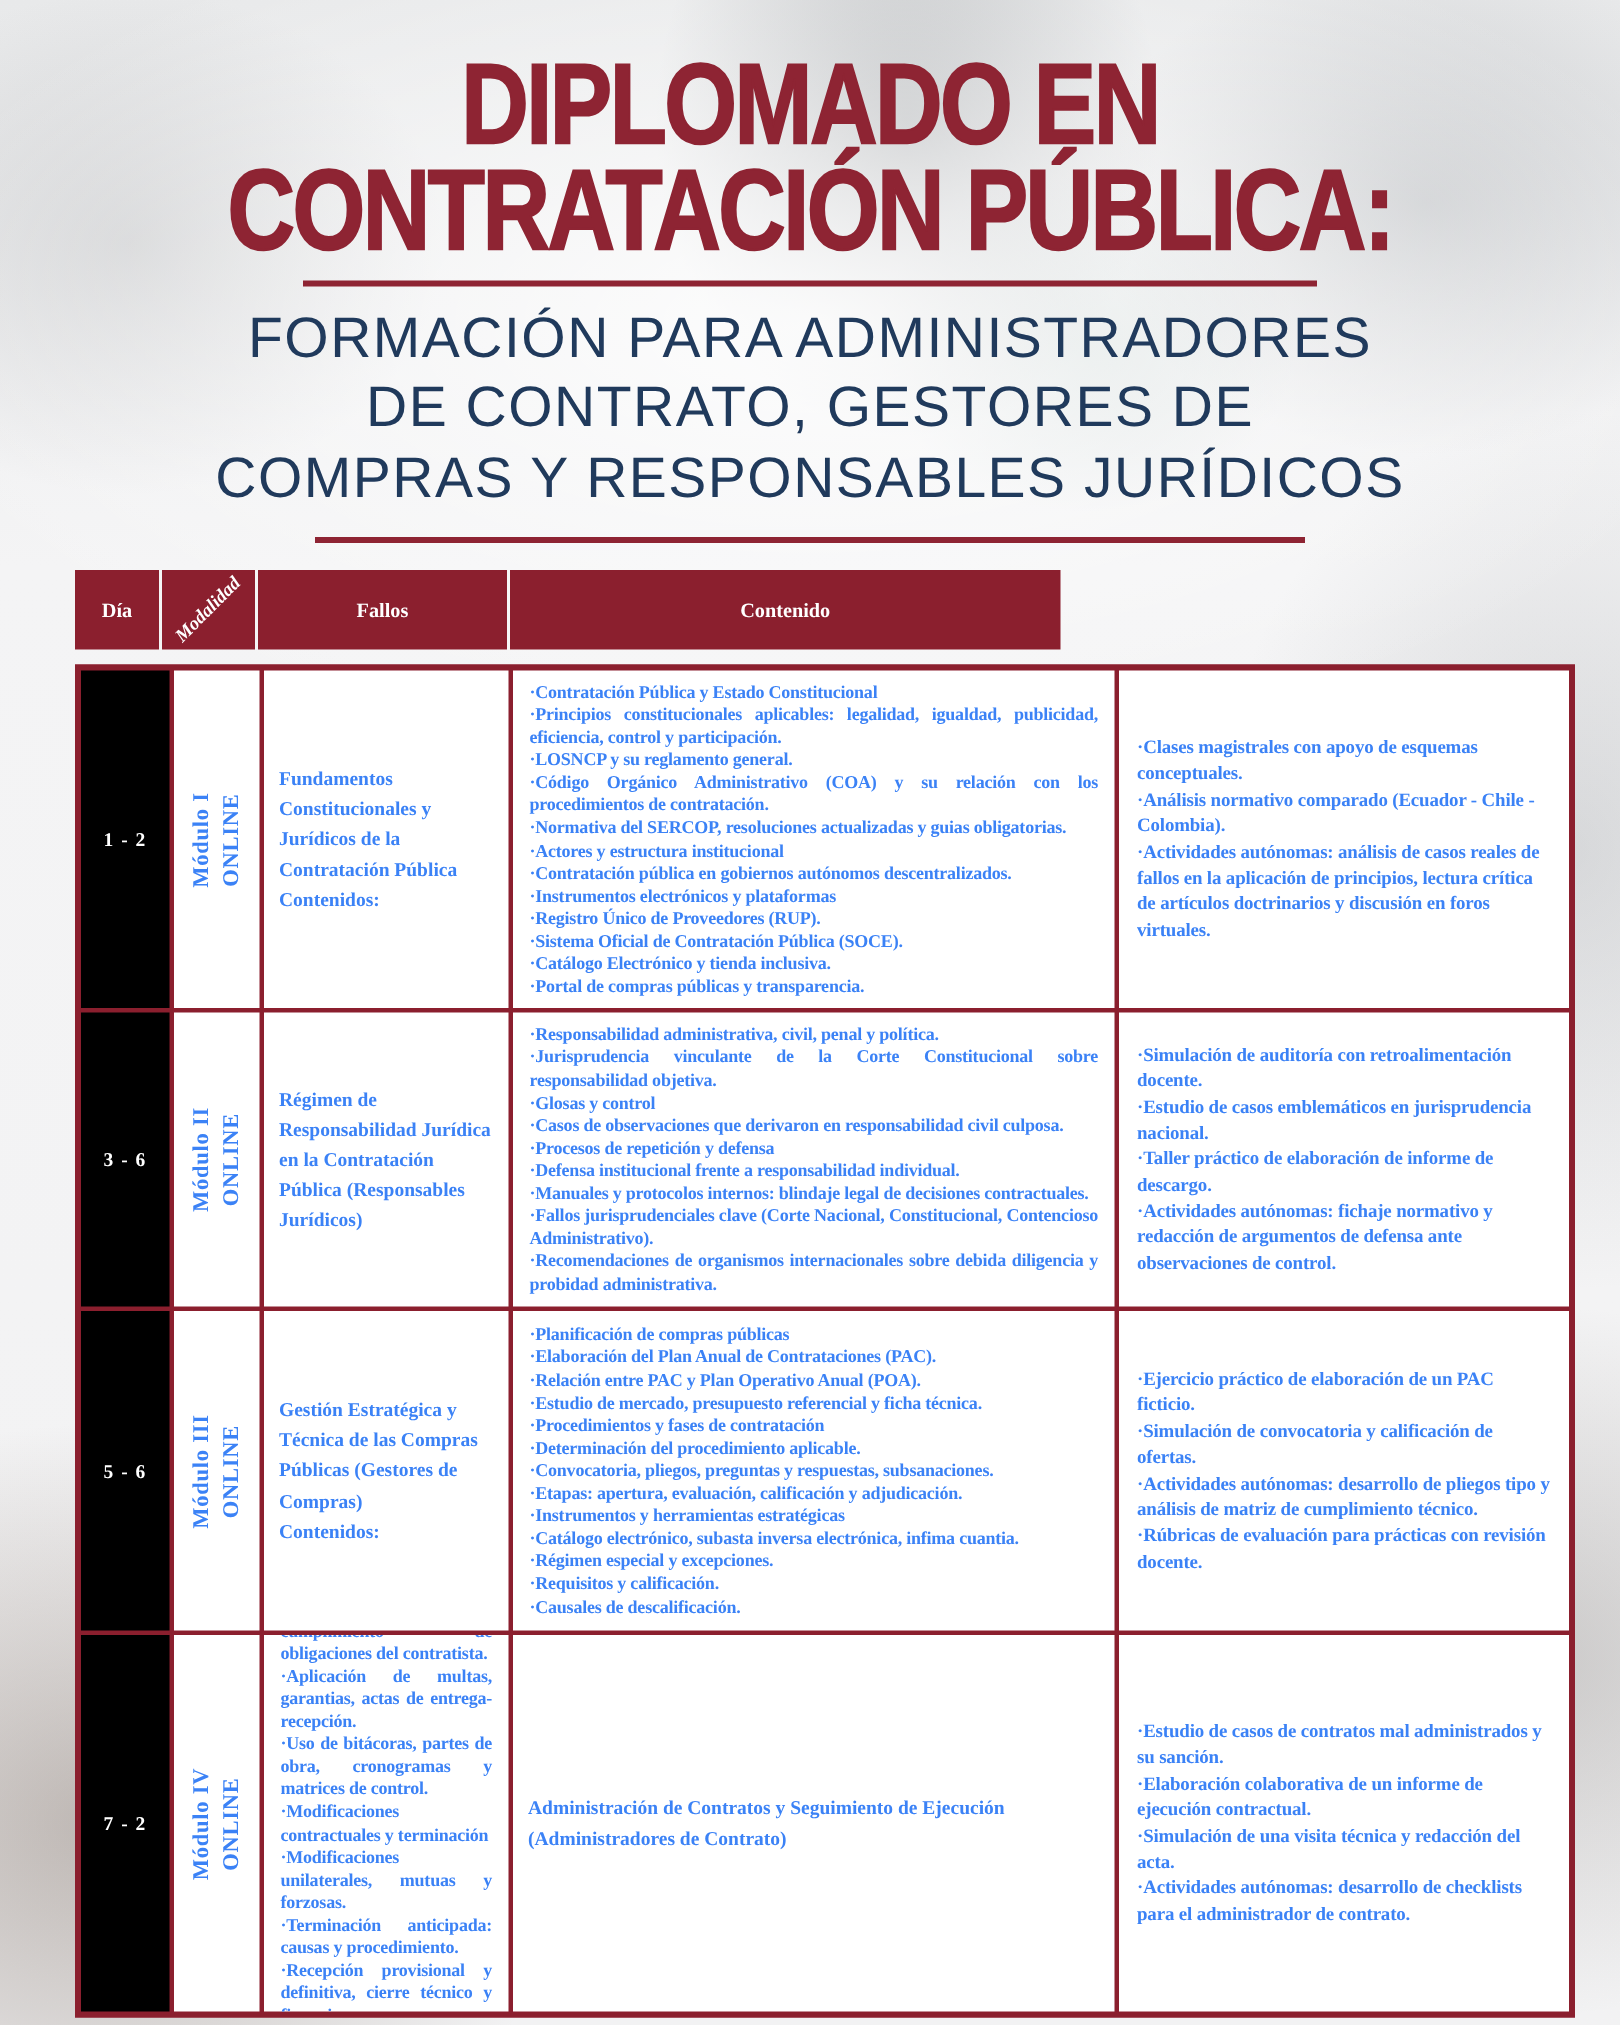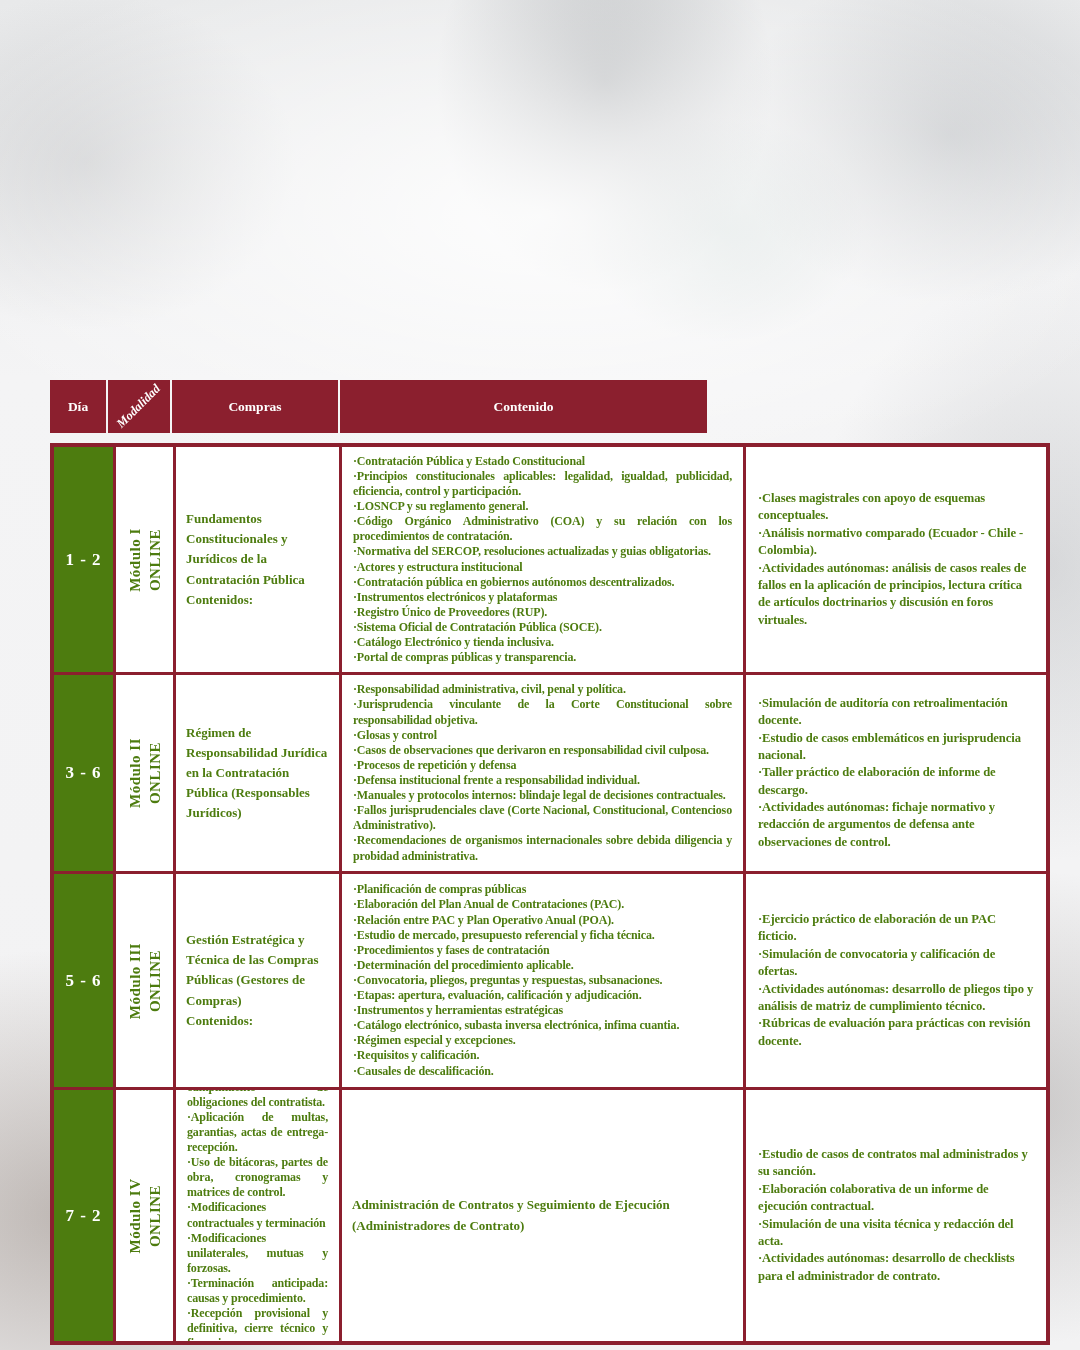--- a/index.html
+++ b/index.html
@@ -30,49 +30,58 @@
          grid-template-columns:56px 62px 166px 367px 1fr;gap:2px;}
   .th{background:#8B1F2E;color:#ffffff;display:flex;align-items:center;justify-content:center;
       font-family:"Liberation Serif",serif;font-weight:700;font-size:13.5px;position:relative;overflow:hidden;}
   .th .rot45{transform:rotate(-45deg);font-style:italic;font-size:12.5px;white-space:nowrap;}
   
   .tbody{position:absolute;top:443px;left:50px;width:1000px;height:902px;box-sizing:border-box;
          border:4px solid #8B1F2E;background:#8B1F2E;display:grid;
          grid-template-columns:59px 57px 163px 401px 1fr;
          grid-template-rows:225px 196px 213px 1fr;gap:3px;}
   .cell{background:#ffffff;display:flex;align-items:center;justify-content:center;
-        font-family:"Liberation Serif",serif;color:#4d7c0f;box-sizing:border-box;position:relative;overflow:hidden;}
-  .cell.dia{background:#4d7c0f;color:#ffffff;font-weight:700;font-size:17px;letter-spacing:1px;align-items:center;}
+        font-family:"Liberation Serif",serif;color:#3b82f6;box-sizing:border-box;position:relative;overflow:hidden;}
+  .cell.dia{background:#000000;color:#ffffff;font-weight:700;font-size:13px;letter-spacing:1px;align-items:center;}
   .cell.modalidad .rot{position:absolute;top:50%;left:50%;width:150px;
         transform:translate(-50%,-50%) rotate(-90deg);text-align:center;
         font-weight:700;font-size:15px;line-height:1.35;letter-spacing:0.5px;white-space:pre-line;}
   .cell.modulos{padding:8px 10px;}
   .cell.modulos .txt{text-align:left;font-weight:700;font-size:13px;line-height:1.55;white-space:pre-line;}
   .cell.contenido{padding:8px 11px;}
   .cell.contenido .txt{width:100%;text-align:justify;font-weight:700;font-size:12px;
         line-height:1.26;letter-spacing:-0.15px;white-space:pre-line;}
   .cell.metodologia{padding:8px 12px;}
   .cell.metodologia .txt{width:100%;text-align:left;font-weight:700;font-size:12.6px;
         line-height:1.38;letter-spacing:-0.1px;white-space:pre-line;}
 </style>
 </head>
 <body>
 
 <div class="page">
 
+  <div class="hero">
+    <h1 class="title">
+      <span class="tline">DIPLOMADO EN</span>
+      <span class="tline">CONTRATACIÓN PÚBLICA:</span>
+    </h1>
+    <div class="t-underline"></div>
+    <p class="subtitle">FORMACIÓN PARA ADMINISTRADORES DE CONTRATO, GESTORES DE COMPRAS Y RESPONSABLES JURÍDICOS</p>
+    <div class="s-divider"></div>
+  </div>
 
   <div class="thead">
     <div class="th">
       <span>Día</span>
     </div>
     <div class="th">
       <span class="rot45">Modalidad</span>
     </div>
     <div class="th">
-      <span>Compras</span>
+      <span>Fallos</span>
     </div>
     <div class="th">
       <span>Contenido</span>
     </div>
   </div>
 
   <div class="tbody">
 
     <div class="cell dia">
       <span>1 - 2</span>

